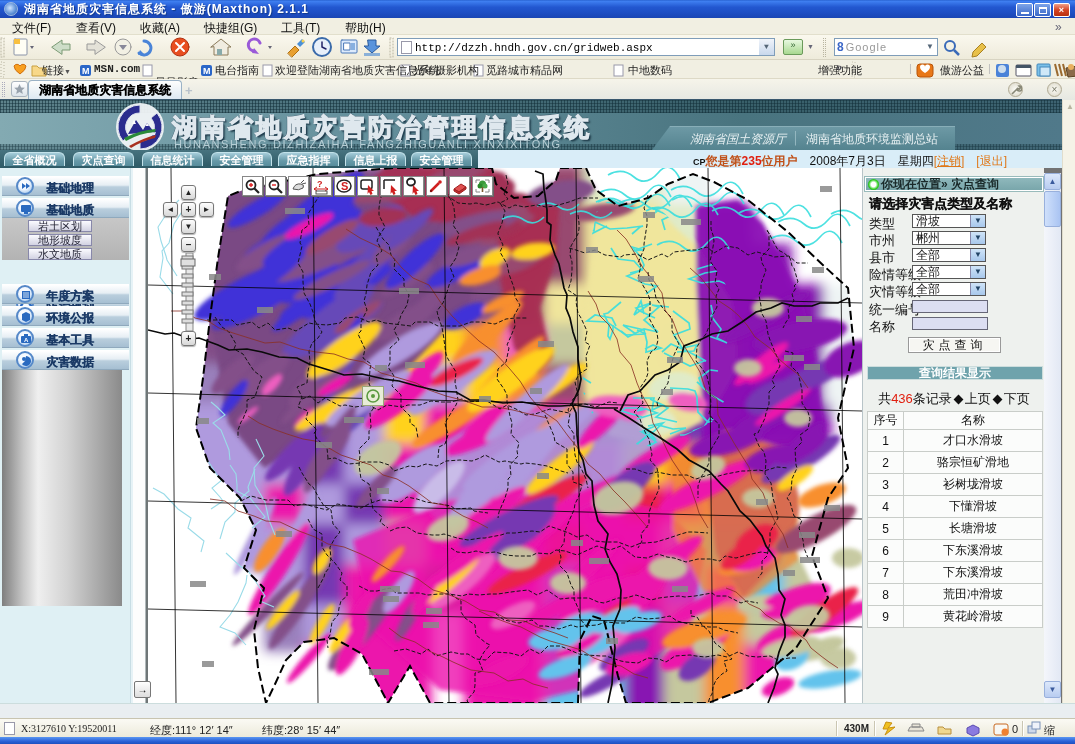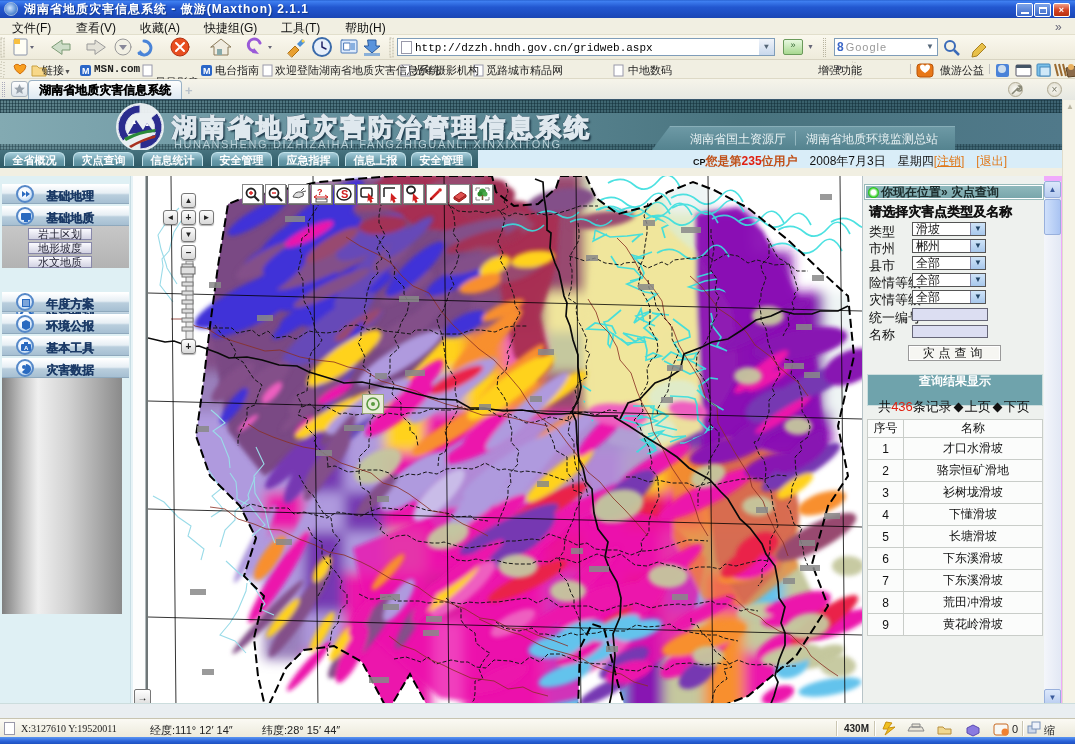--- a/index.html
+++ b/index.html
@@ -21,38 +21,38 @@
 #banner{left:0;top:100px;width:1062px;height:50px;background:linear-gradient(90deg,#83aab2 0%,#648f9c 35%,#49747f 70%,#50798a 100%);overflow:hidden;}
 #banner .tex{position:absolute;left:0;width:100%;background-color:rgba(26,56,66,.35);background-image:repeating-linear-gradient(90deg,rgba(16,44,54,.55) 0 1px,transparent 1px 3px),repeating-linear-gradient(0deg,rgba(16,44,54,.45) 0 1px,transparent 1px 3px);}
 #banner .ttl{position:absolute;left:172px;top:11px;font-size:25px;font-weight:bold;color:#eef3f6;letter-spacing:3px;-webkit-text-stroke:1.3px #dfe8ee;text-shadow:1px 1px 0 #1e3c50,-1px 0 0 #1e3c50,0 -1px 0 #1e3c50,2px 2px 2px #16303f;}
 #banner .sub{position:absolute;left:174px;top:38px;font-size:11px;color:#b6cdd4;letter-spacing:1.6px;}
 #banner .lnkpanel{position:absolute;left:652px;top:26px;width:303px;height:24px;background:linear-gradient(#6d99a5,#54838f);border-top:1px solid #88aeb8;clip-path:polygon(18px 0,100% 0,100% 100%,0 100%);}
 #banner .lnk{position:absolute;top:31px;color:#e8f1f3;font-size:12px;}
 #navrow{left:0;top:150px;width:1062px;height:18px;background:#d9edf8;}
 #navleft{position:absolute;left:0;top:0;width:478px;height:18px;background:linear-gradient(#47737f,#2e5a66);}
 .navtab{position:absolute;top:2px;width:61px;height:14px;background:linear-gradient(#a6cdda,#6699a8 60%,#588d9c);border:1px solid #c2e2ea;border-bottom:none;border-radius:6px 6px 0 0;color:#fff;font-size:11px;font-weight:bold;text-align:center;line-height:14px;}
 #userinfo{position:absolute;right:55px;top:3px;font-size:12px;color:#111;}
-#content{left:0;top:176px;width:1075px;height:535px;background:#f0abfc;}
+#content{left:0;top:168px;width:1075px;height:535px;background:#737373;}
 #sidebar{position:absolute;left:0;top:0;width:130px;height:535px;background:#dff0f4;}
 .sbtn{position:absolute;left:2px;width:127px;height:20px;background:linear-gradient(#ffffff,#e6eef4 45%,#b9cedd 55%,#a6bfd2);border-top:1px solid #fff;border-bottom:1px solid #8fa9bd;font-size:12px;font-weight:bold;color:#1b3a66;line-height:20px;}
 .sbtn .t{position:absolute;left:44px;top:1px;}
 .sico{position:absolute;left:14px;top:0px;width:18px;height:18px;border-radius:50%;background:radial-gradient(circle at 6px 5px,#ffffff 0%,#f0f6ff 45%,#b8d4f0 75%,#6a98d4);border:2px solid #5588c8;}
 #subpanel{position:absolute;left:2px;top:50px;width:127px;height:42px;background:linear-gradient(#c7c7c7,#b3b3b3);}
 .subbtn{position:absolute;left:28px;width:64px;height:12px;background:linear-gradient(#fbfbff,#d2d2e2);border:1px solid #8888aa;font-size:11px;color:#223;line-height:11px;text-align:center;}
 #graycol{position:absolute;left:2px;top:202px;width:120px;height:236px;background:linear-gradient(90deg,#7e7e7e,#c8c8c8 18%,#efefef 30%,#d2d2d2 55%,#a2a2a2 85%,#8a8a8a);}
 #splitter{position:absolute;left:130px;top:0;width:18px;height:535px;background:linear-gradient(90deg,#c8dde4 0 1px,#e6f2f6 1px 3px,#fdfdfd 3px 15px,#b0b8ba 15px 16px,#6f7677 16px 18px);}
 #map{position:absolute;left:148px;top:0;width:714px;height:535px;background:#fff;overflow:hidden;}
 #rpanel{position:absolute;left:862px;top:0;width:182px;height:535px;background:#eef1ee;border-left:1px solid #b8c4c8;font-size:13px;color:#111;}
 #rphead{position:absolute;left:2px;top:9px;width:178px;height:14px;background:linear-gradient(#8fb8bc,#79a6ab);border:1px solid #fff;outline:1px solid #9bb;color:#1a2a2a;font-size:12px;font-weight:bold;line-height:13px;}
 .rlab{position:absolute;left:6px;}
 .rsel{position:absolute;left:49px;width:74px;height:14px;background:#fff;border:1px solid #555;font-size:12px;line-height:12px;padding-left:3px;}
 .rsel .ar{position:absolute;right:0;top:0;width:15px;height:12px;background:linear-gradient(#cfe4f8,#a8c8ec);border-left:1px solid #88a;color:#246;font-size:8px;line-height:12px;text-align:center;}
 .rinp{position:absolute;left:49px;width:76px;height:13px;background:#dcdef2;border:1px solid #667;}
 #rbtn{position:absolute;left:45px;top:169px;width:93px;height:16px;background:#f6f6f2;border:1px solid #999;box-shadow:inset 0 0 0 1px #fff;font-size:12px;text-align:center;line-height:15px;letter-spacing:4px;}
-#rbar2{position:absolute;left:4px;top:198px;width:176px;height:32px;background:#6fa3ac;border:1px solid #cdd;color:#fff;font-size:12px;font-weight:bold;text-align:center;line-height:13px;}
+#rbar2{position:absolute;left:4px;top:198px;width:176px;height:14px;background:#6fa3ac;border:1px solid #cdd;color:#fff;font-size:12px;font-weight:bold;text-align:center;line-height:13px;}
 #rrec{position:absolute;left:0px;top:222px;width:182px;font-size:13px;text-align:center;}
 table.res{position:absolute;left:4px;top:243px;width:176px;border-collapse:collapse;font-size:12px;background:#fbfcfb;}
 table.res td{border:1px solid #c9cdc9;text-align:center;height:22px;padding:0;}
 table.res tr:first-child td{height:17px;}
 table.res td:first-child{width:36px;}
 #pagescroll{position:absolute;left:1044px;top:5px;width:17px;height:530px;background:linear-gradient(90deg,#f4f6fb,#e2e8f4);}
 .scbtn{position:absolute;left:0;width:17px;height:17px;background:linear-gradient(#dce8fb,#b8ccf0);border:1px solid #98b0dc;border-radius:2px;color:#3a5a9c;font-size:8px;text-align:center;line-height:15px;}
 #browserscroll{left:1062px;top:100px;width:13px;height:617px;background:#f5f3e7;border-left:1px solid #e0ddcc;}
 #botstrip{left:0;top:703px;width:1075px;height:15px;background:#e9eef1;border-top:1px solid #cdd;}
 #statusbar{left:0;top:718px;width:1075px;height:19px;background:linear-gradient(#fbfaf4,#eceadb);border-top:1px solid #c8c4b0;font-size:11px;color:#222;}
@@ -189,21 +189,21 @@
 <path d="M17 32l8 -14 7 10 4 -7 7 9z" fill="#2a2c8e"></path>
 <path d="M23 18l2 4 -4 0z" fill="#fff"></path>
       <path d="M36 21l2 3 -3.5 0z" fill="#fff"></path>
 <path d="M13 36 q16 -8 32 -9 l-1 3 q-15 1 -29 9z" fill="#2a8a3a"></path>
 <path d="M15 40 q16 -8 30 -10 l-1 3 q-14 2 -27 9z" fill="#e8eef2"></path>
 <path d="M18 44 q14 -8 27 -11 l-1 3 q-13 3 -24 10z" fill="#a83020"></path>
 </svg>
 <div class="ttl cjk">湖南省地质灾害防治管理信息系统</div>
 <div class="sub">HUNANSHENG DIZHIZAIHAI FANGZHIGUANLI XINXIXITONG</div>
 <div class="lnkpanel"></div>
-<span class="lnk" style="left:690px;">湖南省国土资源厅</span>
+<span class="lnk" style="left:690px;font-style:italic;">湖南省国土资源厅</span>
 <span class="lnk" style="left:792px;color:#9dbec6;">│</span>
 <span class="lnk" style="left:806px;">湖南省地质环境监测总站</span>
 </div>
 <div class="abs" id="navrow">
 <div id="navleft"></div>
 <div class="navtab" style="left:4px;">全省概况</div>
 <div class="navtab" style="left:73px;">灾点查询</div>
 <div class="navtab" style="left:142px;">信息统计</div>
 <div class="navtab" style="left:211px;">安全管理</div>
 <div class="navtab" style="left:278px;">应急指挥</div>

